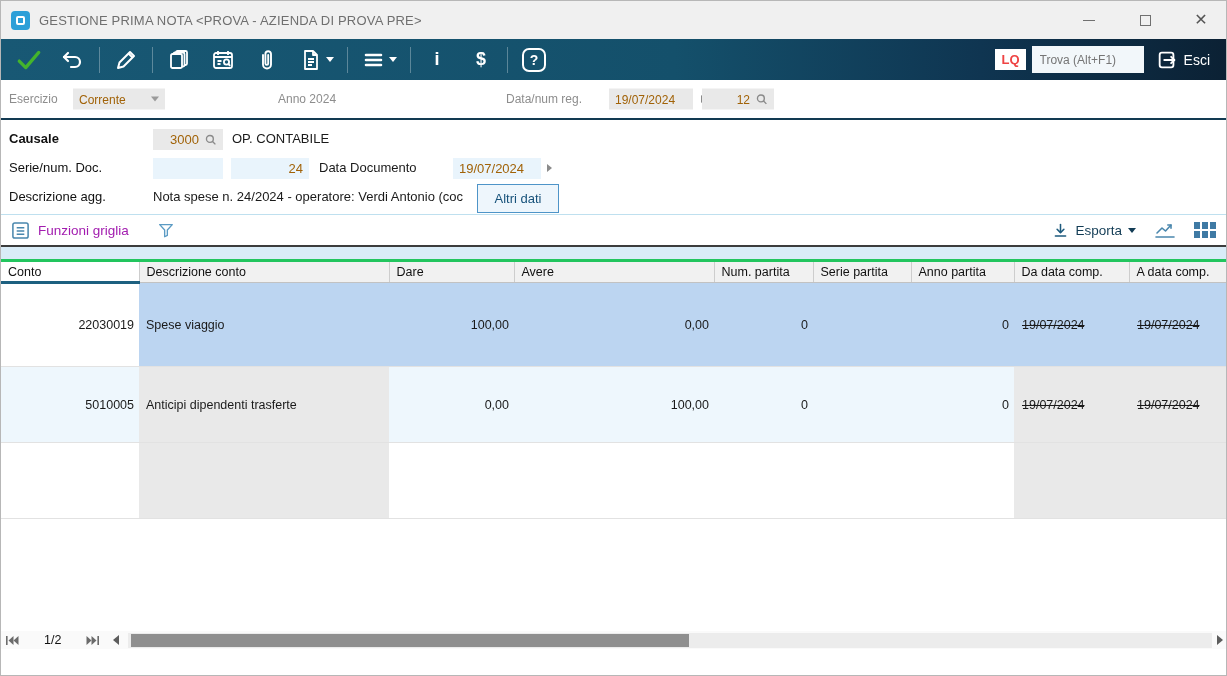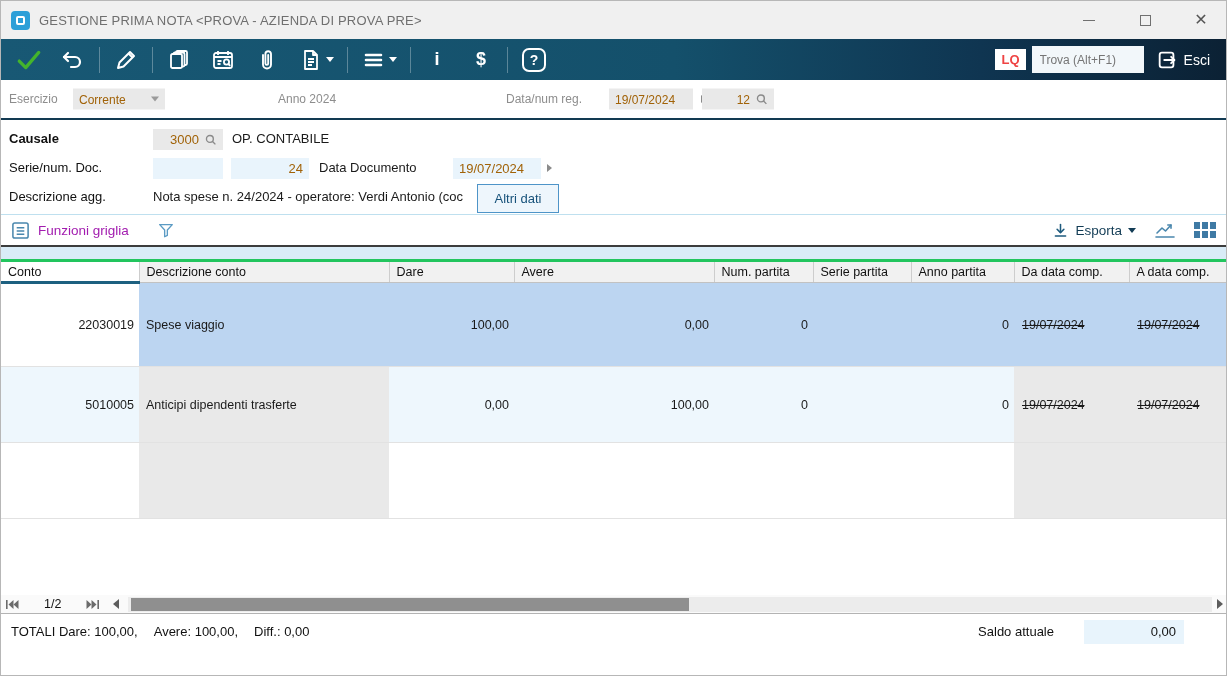--- a/index.html
+++ b/index.html
@@ -372,24 +372,15 @@
     <span class="sb-track">
       <span class="sb-thumb"></span>
     </span>
     <span class="sb-arrow">
       <svg width="8" height="10" viewBox="0 0 8 10" fill="#5d5d5d">
           <path d="M1 0l6 5-6 5z"></path>
         </svg>
     </span>
   </div>
 
-  <div class="totalsrow">
-    <span>TOTALI Dare: 100,00,</span>
-    <span>Avere: 100,00,</span>
-    <span>Diff.: 0,00</span>
-    <span class="saldo">
-      <span>Saldo attuale</span>
-      <span class="sv">0,00</span>
-    </span>
-  </div>
 
   <div class="bottompad"></div>
 </div>
 
 </body></html>

